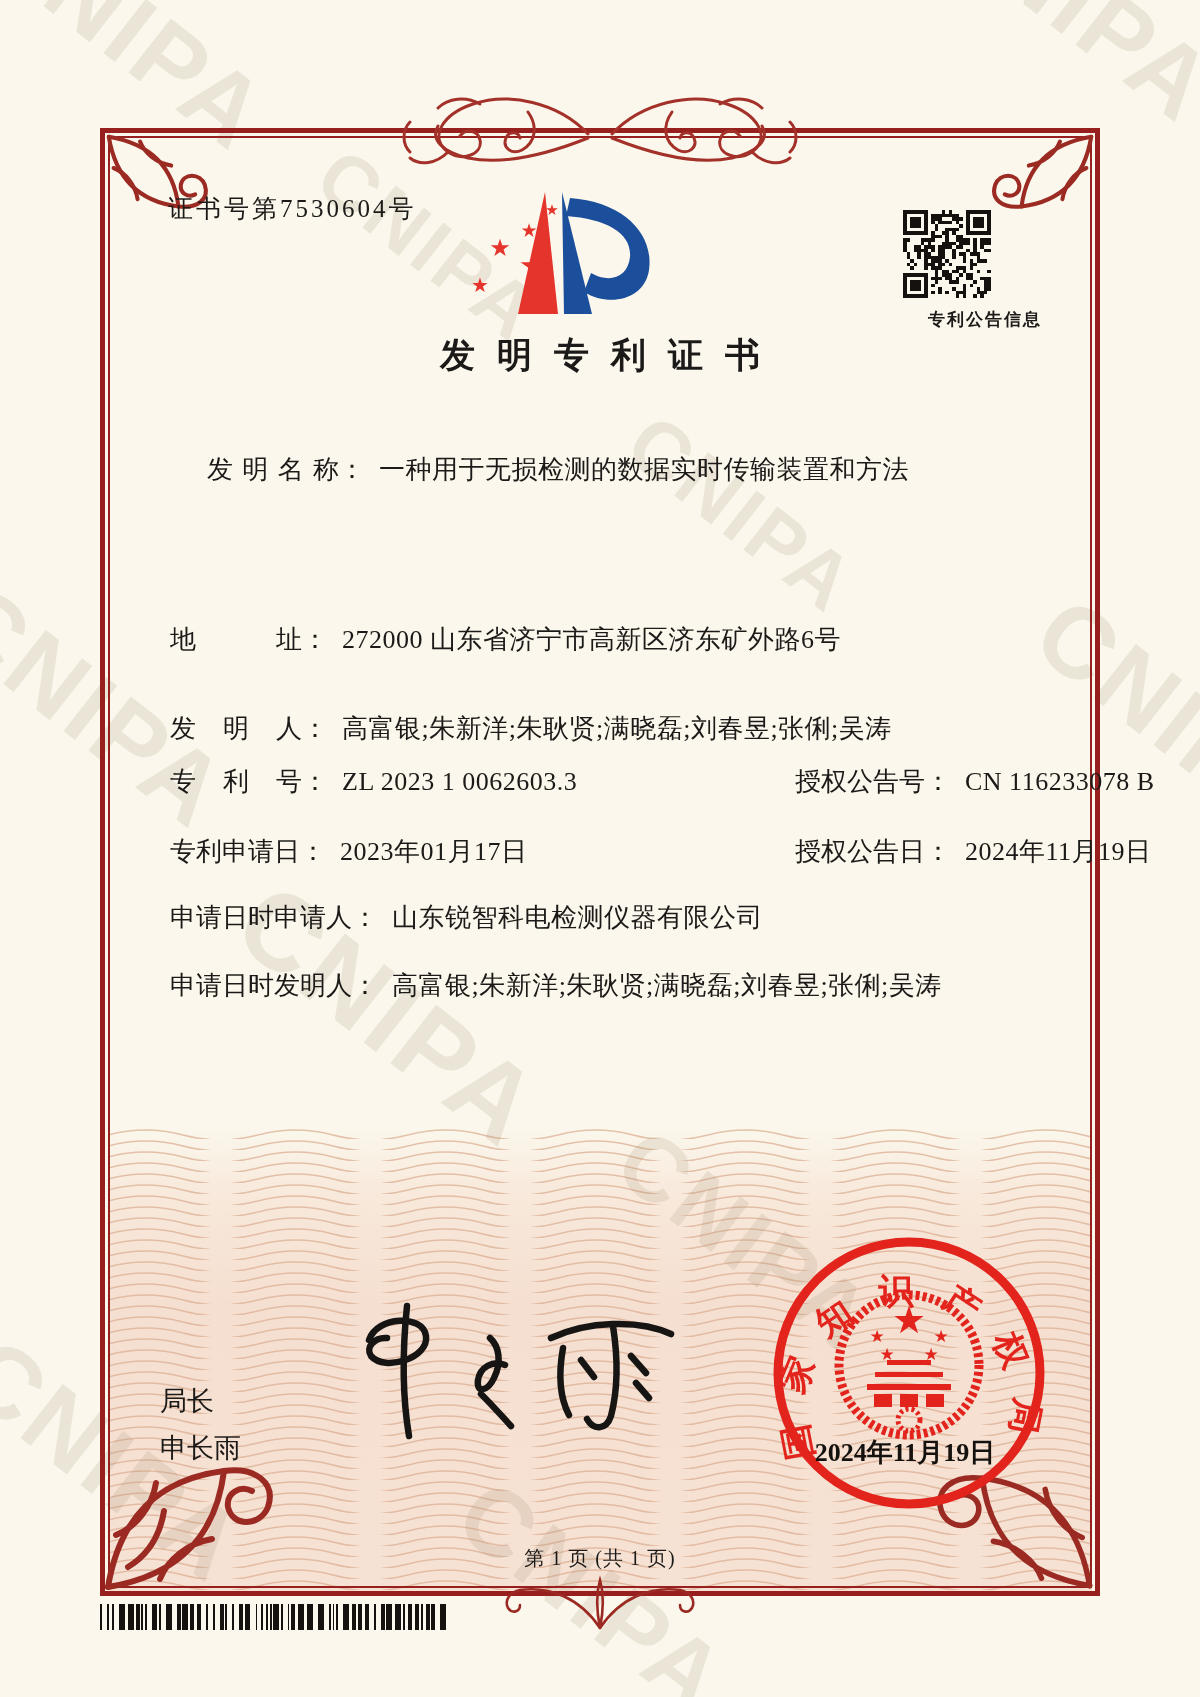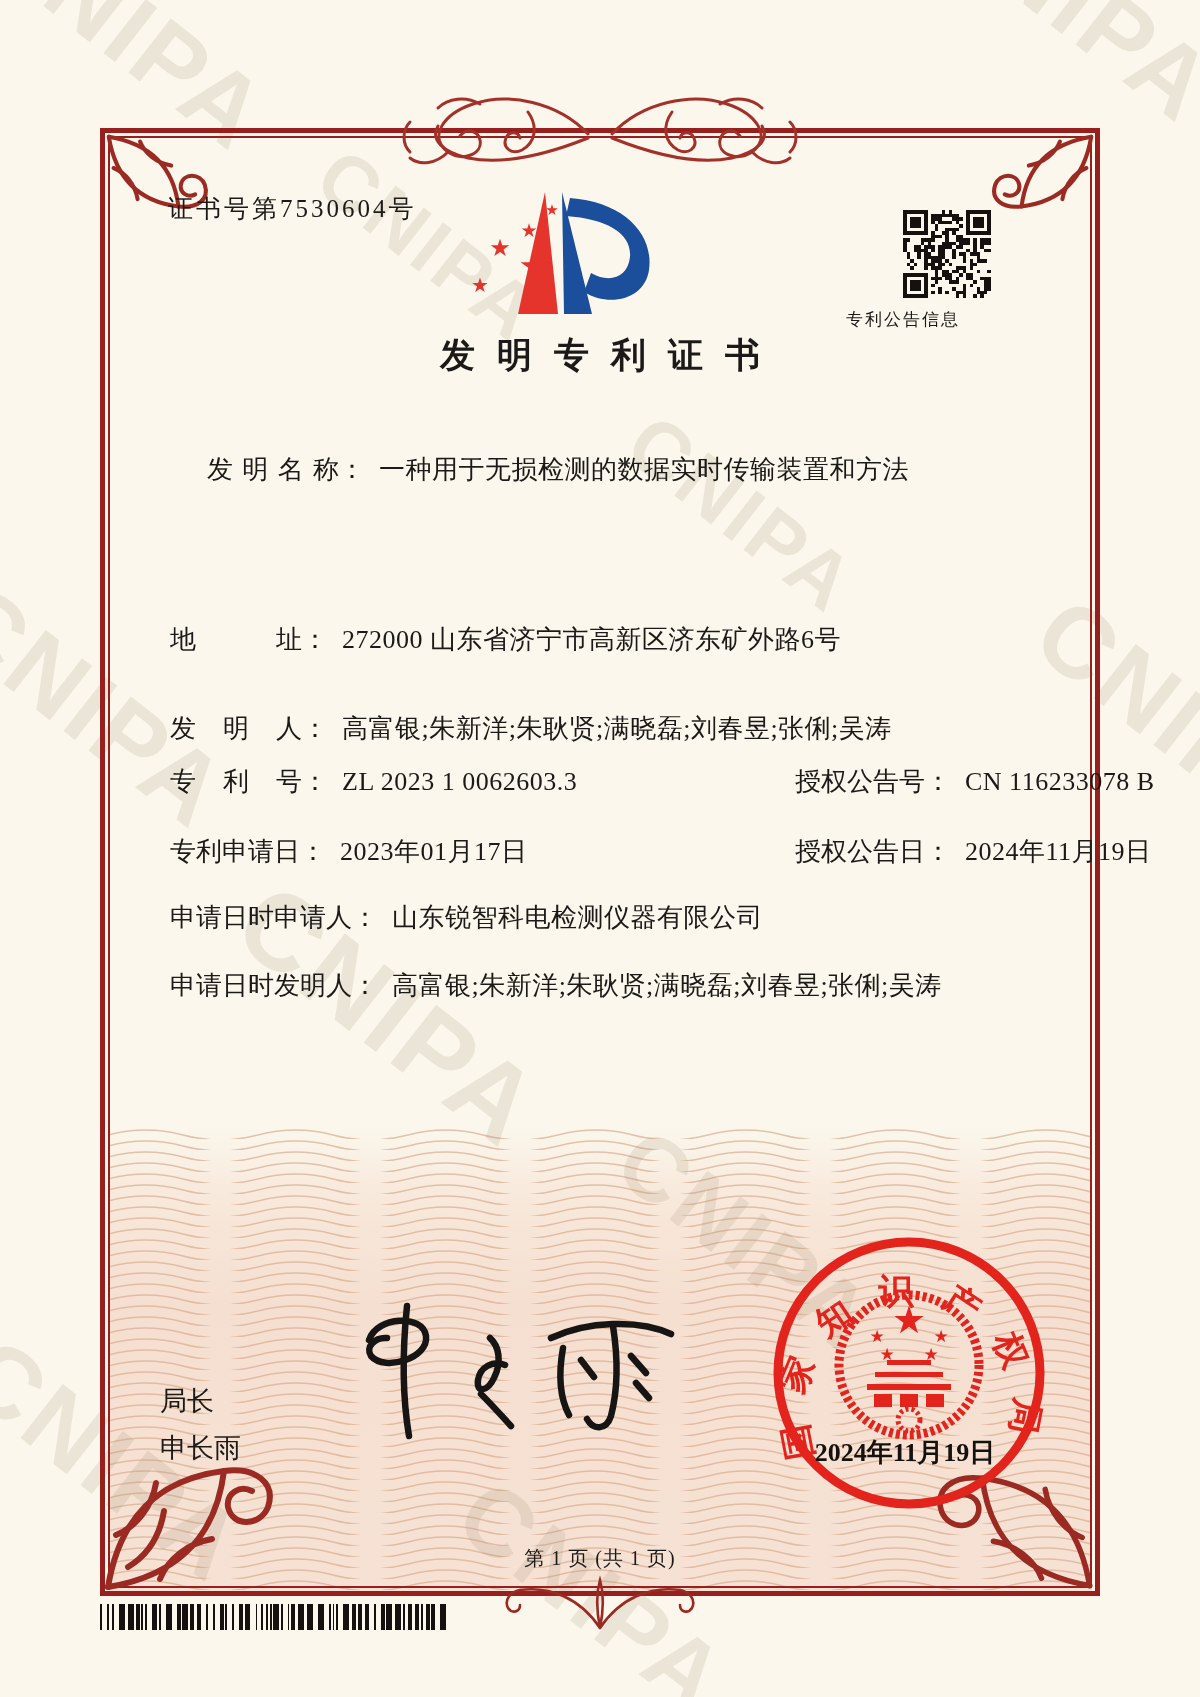--- a/index.html
+++ b/index.html
@@ -28,21 +28,21 @@
   .frame-inner{
     position:absolute;left:3px;top:3px;right:3px;bottom:3px;
     border:2px solid #97201f;
   }
   .orn{position:absolute;z-index:4;pointer-events:none;}
   
   .content{position:absolute;left:0;top:0;width:1200px;height:1314px;z-index:5;}
   .cert-no{position:absolute;left:168px;top:192px;font-size:25px;letter-spacing:3px;}
   .logo{position:absolute;left:452px;top:182px;}
   .qr{position:absolute;left:903px;top:210px;}
-  .qr-label{position:absolute;left:835px;top:308px;width:136px;text-align:center;font-size:17px;letter-spacing:2px;}
+  .qr-label{position:absolute;left:928px;top:308px;width:136px;text-align:left;font-size:17px;letter-spacing:2px;font-weight:bold;}
   .title{
     position:absolute;left:100px;top:332px;width:1000px;text-align:center;
     font-size:35px;font-weight:bold;letter-spacing:22px;text-indent:22px;
   }
   .frow{position:absolute;left:170px;font-size:26px;white-space:nowrap;}
   .flabel{display:inline-block;width:132px;text-align:justify;text-align-last:justify;vertical-align:bottom;}
   .flabel.auto{width:auto;text-align-last:auto;}
   .fcolon{margin-right:14px;}
   .fval{letter-spacing:0.5px;}
   .rcol{position:absolute;left:625px;top:0;white-space:nowrap;}

